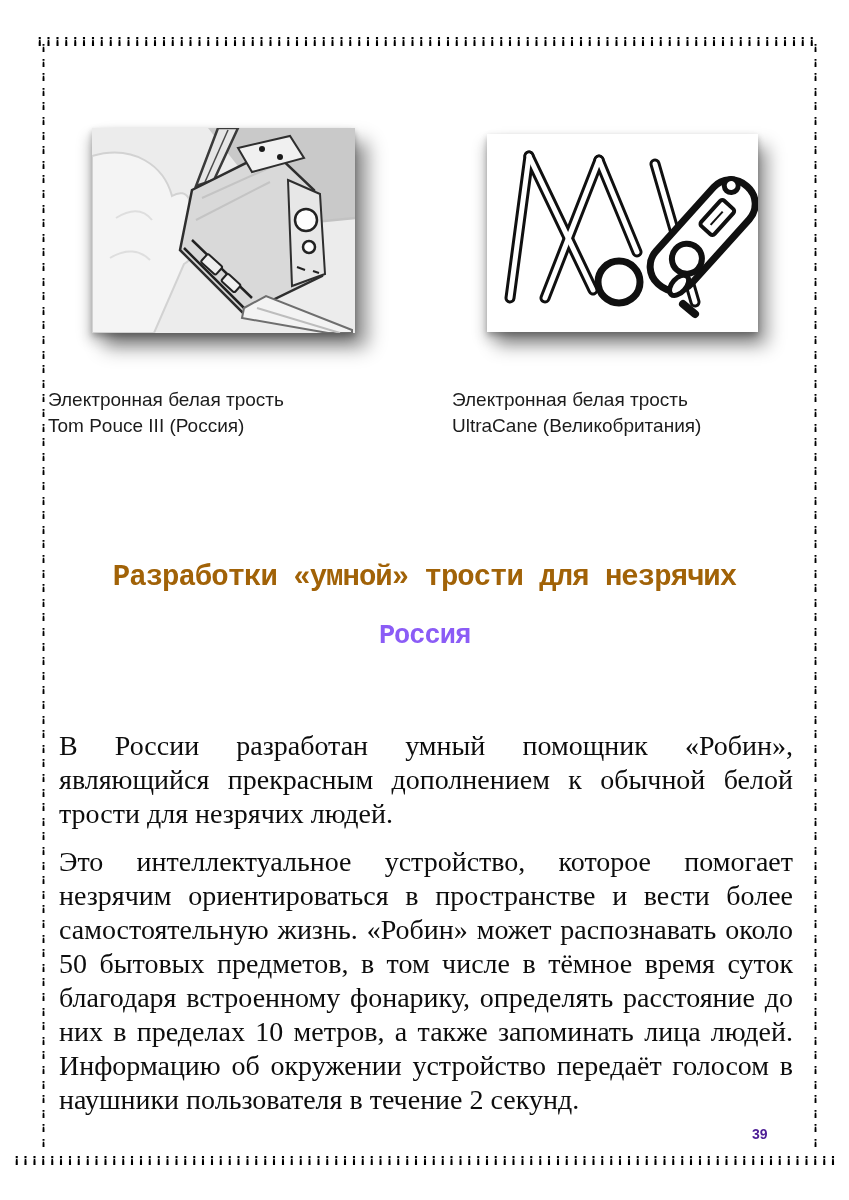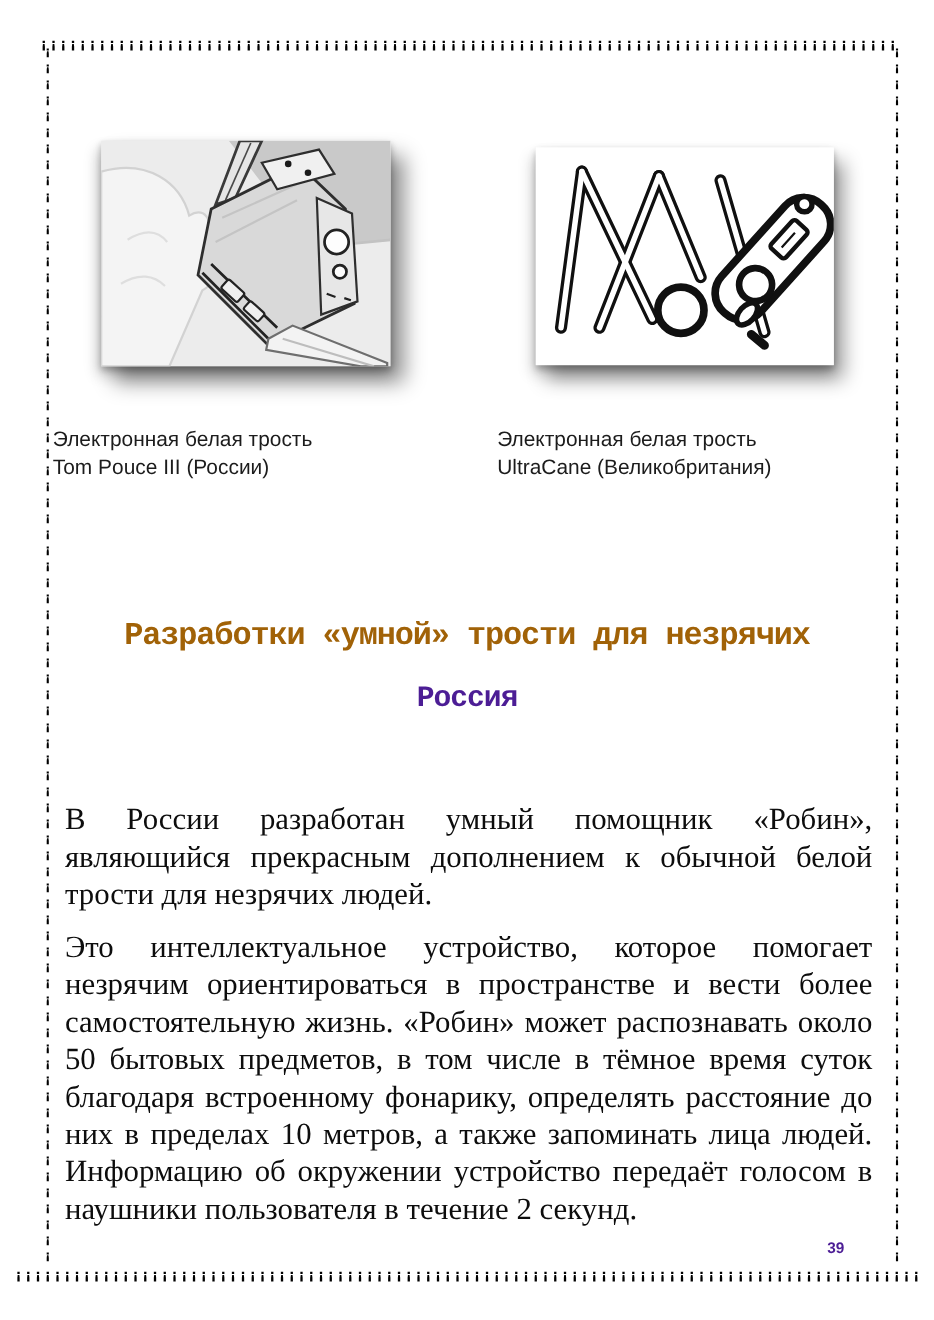--- a/index.html
+++ b/index.html
@@ -142,28 +142,28 @@
         <rect x="222" y="92" width="34" height="18" rx="3" fill="#ffffff" stroke="#101010" stroke-width="4"></rect>
         <path d="M229,101 l18,0" stroke="#101010" stroke-width="2"></path>
         <circle cx="272" cy="90" r="7" fill="#ffffff" stroke="#101010" stroke-width="5"></circle>
       </g>
       <path d="M196,170 l12,10" stroke="#101010" stroke-width="8" stroke-linecap="round"></path>
     </svg>
   </div>
 
   <div class="caption c-left">
     <div>Электронная белая трость</div>
-    <div>Tom Pouce III (России)</div>
+    <div>Tom Pouce III (Россия)</div>
   </div>
   <div class="caption c-right">
     <div>Электронная белая трость</div>
     <div>UltraCane (Великобритания)</div>
   </div>
 
   <div class="title" style="color: #a16207;">Разработки «умной» трости для незрячих</div>
-  <div class="subtitle" style="color: #4c1d95; font-family: Liberation Mono, monospace;">Россия</div>
+  <div class="subtitle" style="color: #8b5cf6; font-family: Liberation Mono, monospace;">Россия</div>
 
   <div class="para p1">В России разработан умный помощник «Робин», являющийся прекрасным дополнением к обычной белой трости для незрячих людей.</div>
   <div class="para p2">Это интеллектуальное устройство, которое помогает незрячим ориентироваться в пространстве и вести более самостоятельную жизнь. «Робин» может распознавать около 50 бытовых предметов, в том числе в тёмное время суток благодаря встроенному фонарику, определять расстояние до них в пределах 10 метров, а также запоминать лица людей. Информацию об окружении устройство передаёт голосом в наушники пользователя в течение 2 секунд.</div>
 
   <div class="page-num">39</div>
 
 </div>
 
 </body></html>

